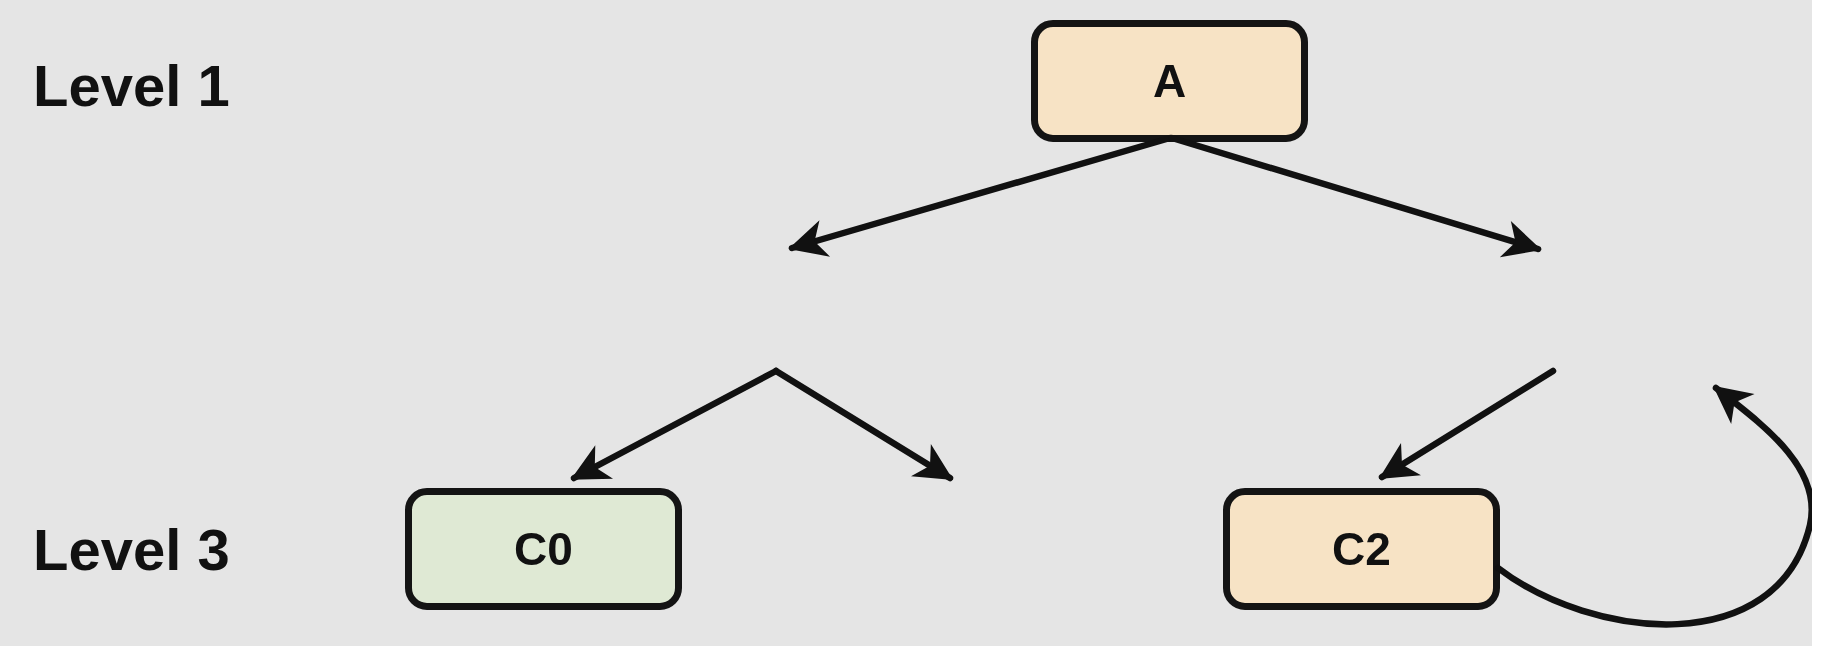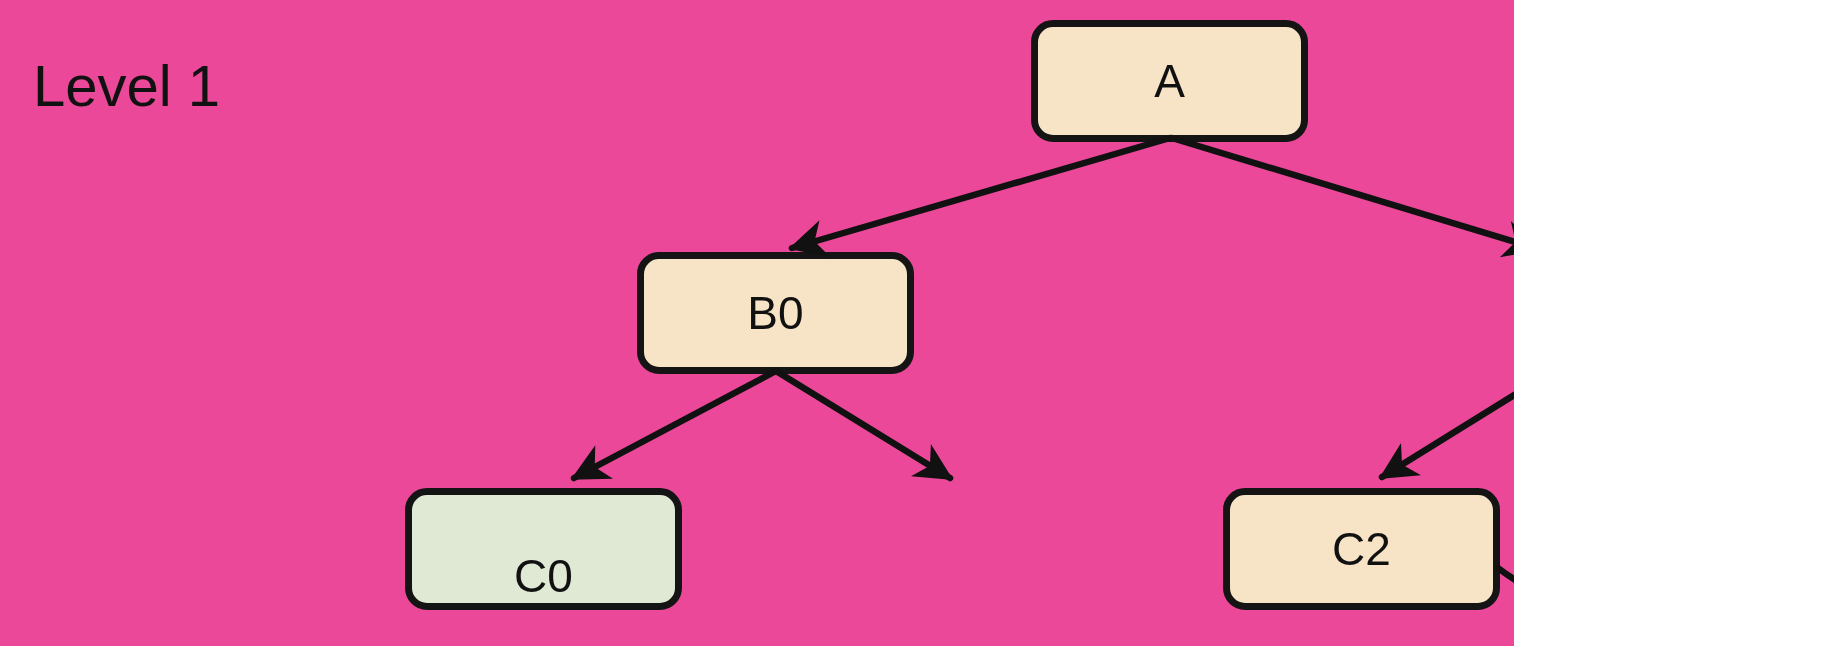--- a/index.html
+++ b/index.html
@@ -1,22 +1,23 @@
 <!DOCTYPE html>
 <html><head>
 <meta charset="utf-8">
 <style>
   html, body { margin: 0; padding: 0; }
   .stage {
     position: relative;
-    width: 1514px;
+    width: 1812px;
     height: 646px;
-    background: #ec4899;
+    background: #e5e5e5;
     font-family: "Liberation Sans", sans-serif;
     overflow: hidden;
+    font-weight: bold;
   }
   svg.edges {
     position: absolute;
     left: 0; top: 0;
     width: 1828px; height: 646px;
     pointer-events: none;
   }
   .level-label {
     position: absolute;
     left: 33px;
@@ -35,40 +36,38 @@
     box-sizing: border-box;
     border: 7px solid #141414;
     border-radius: 22px;
     display: flex;
     align-items: center;
     justify-content: center;
     font-size: 46px;
     color: #111111;
   }
   .node.peach { background: #f7e3c5; }
-  .node.green { background: #dfe9d4; align-items: flex-end; }
+  .node.green { background: #dfe9d4; }
   .node.n-a  { left: 1031px; top: 20px;  }
   .node.n-b0 { left: 637px;  top: 252px; }
   .node.n-b1 { left: 1421px; top: 252px; }
   .node.n-c0 { left: 405px;  top: 488px; }
   .node.n-c1 { left: 834px;  top: 488px; }
   .node.n-c2 { left: 1223px; top: 488px; }
 </style>
 </head>
 <body>
 
 <div class="stage">
 
   <div class="level-label l1">Level 1</div>
+  <div class="level-label l3">Level 3</div>
 
   <div class="node peach n-a">
     <span>A</span>
-  </div>
-  <div class="node peach n-b0">
-    <span>B0</span>
   </div>
   <div class="node green n-c0">
     <span>C0</span>
   </div>
   <div class="node peach n-c2">
     <span>C2</span>
   </div>
 
   <svg class="edges" viewBox="0 0 1828 646" xmlns="http://www.w3.org/2000/svg">
     <defs>

